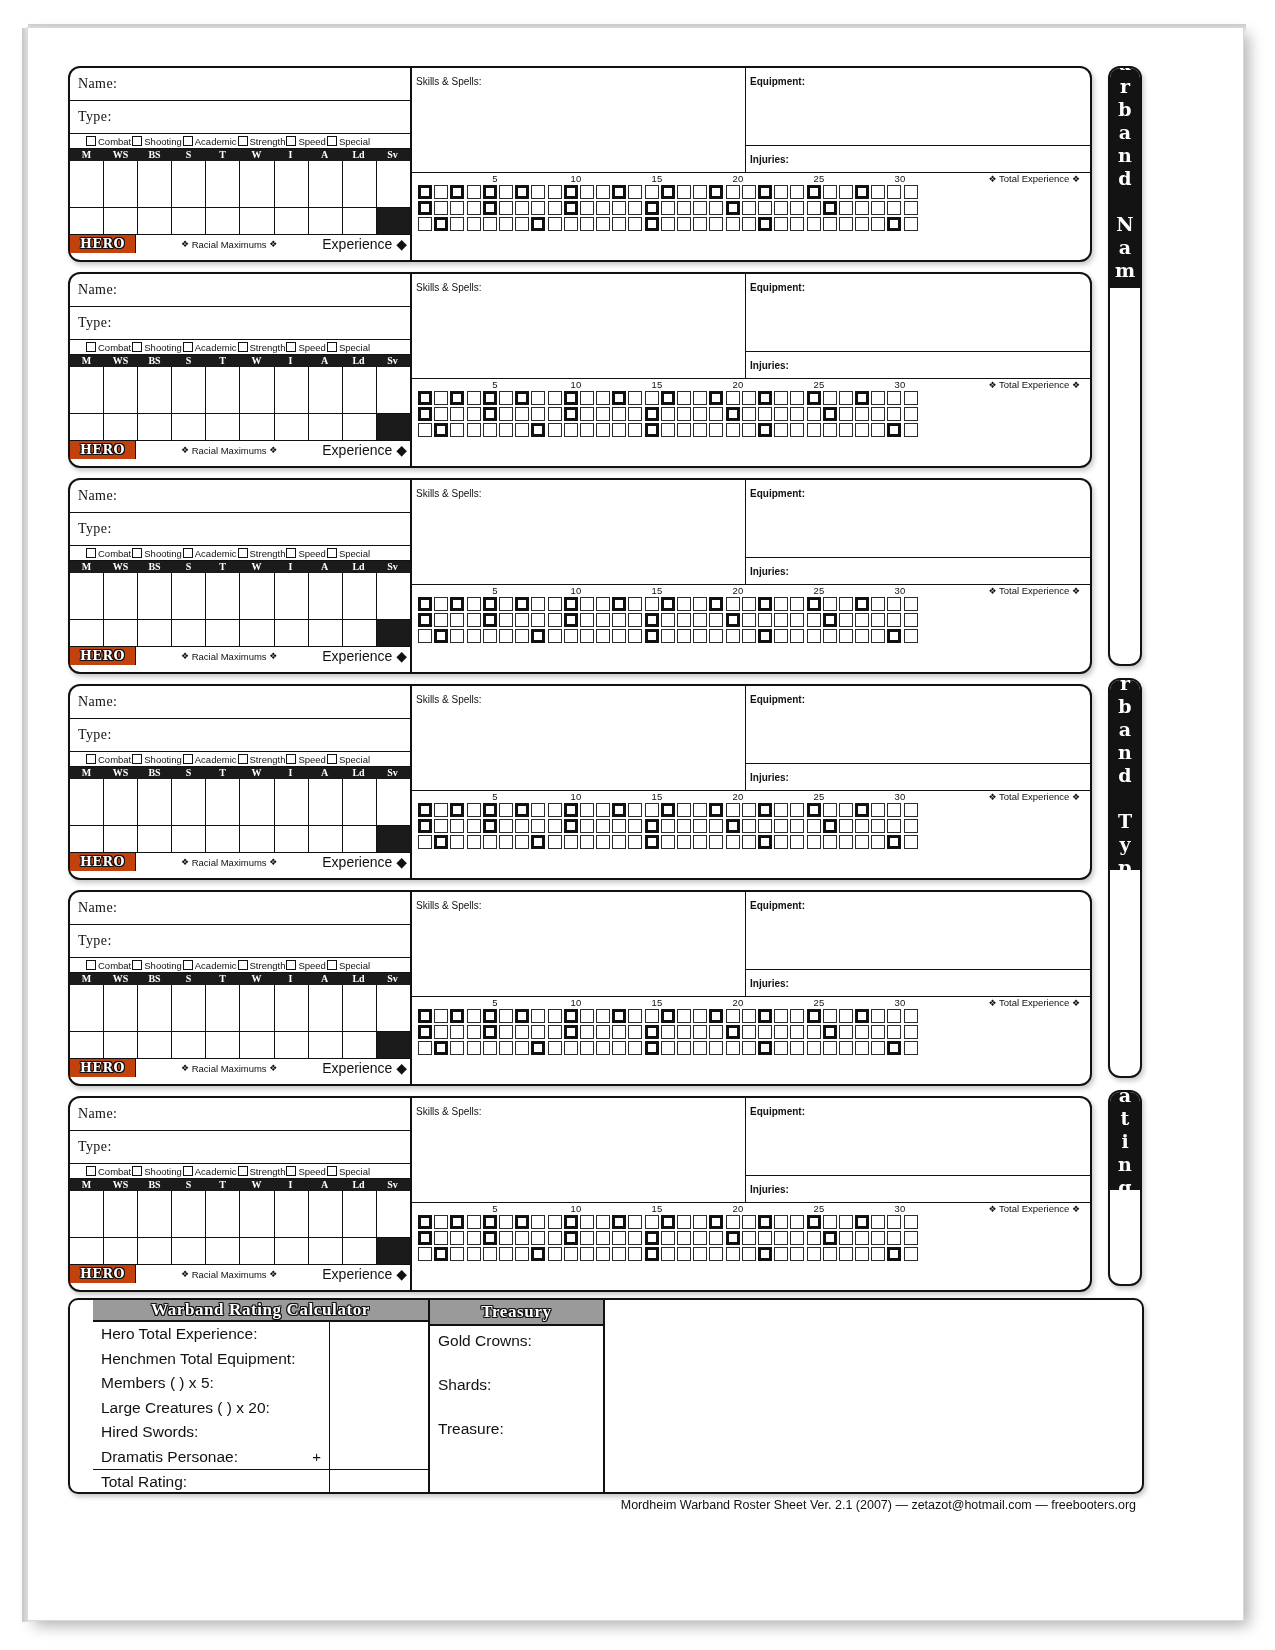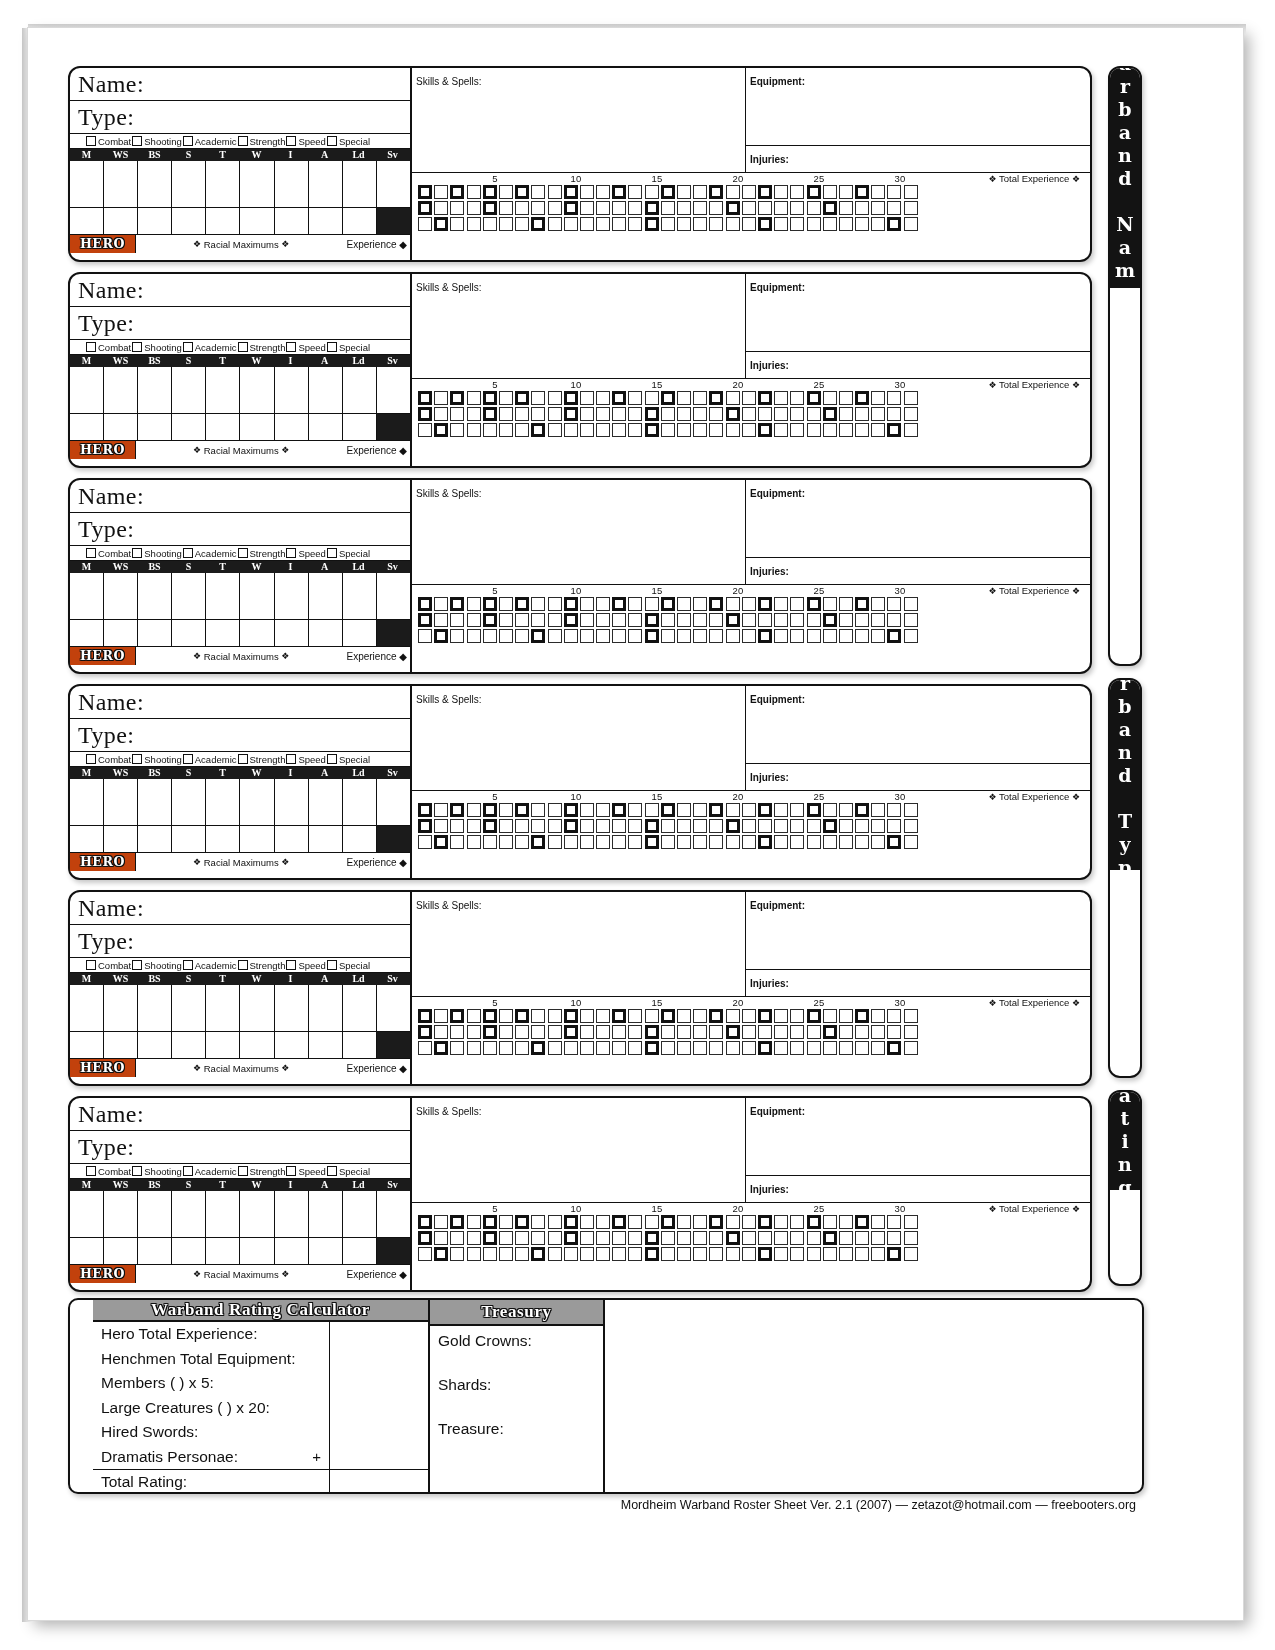--- a/index.html
+++ b/index.html
@@ -78,21 +78,21 @@
     height: 33px;
     border-bottom: 1.6px solid #111;
     box-sizing: border-box;
     display: flex;
     align-items: center;
     padding-left: 8px;
   }
   .name-row { border-top-left-radius: 10px; }
   .serif-label {
     font-family: "Liberation Serif", "DejaVu Serif", serif;
-    font-size: 24px;
+    font-size: 14px;
     letter-spacing: 0.4px;
     color: #111;
   }
 
   
   .skilltypes {
     height: 15px;
     border-bottom: 1.2px solid #111;
     box-sizing: border-box;
     display: flex;
@@ -178,21 +178,21 @@
   }
   .racial {
     flex: 1 1 auto;
     text-align: center;
     font-size: 9.5px;
     color: #111;
     white-space: nowrap;
   }
   .racial .orn { font-size: 9px; vertical-align: 1px; }
   .exp-label {
-    font-size: 10px;
+    font-size: 14px;
     color: #111;
     padding-right: 3px;
     white-space: nowrap;
   }
 
   
   .w-mid {
     position: absolute;
     left: 342px; top: 0;
     right: 0; height: 100%;

